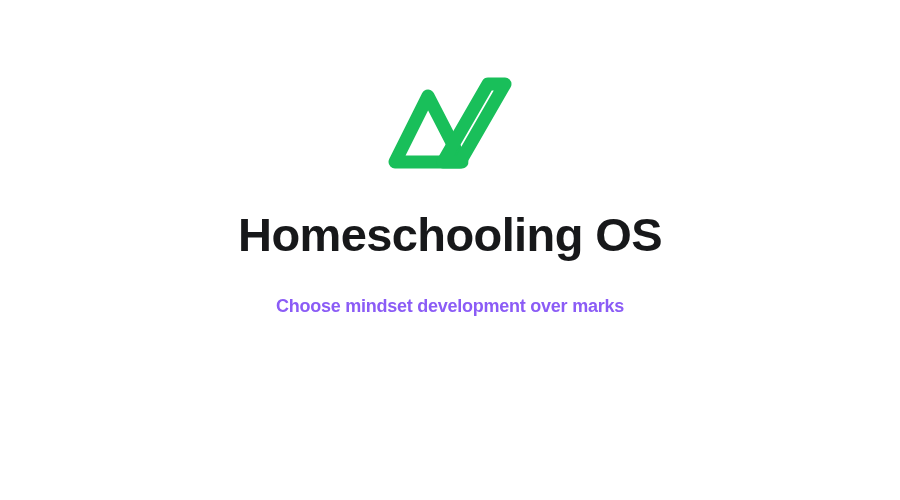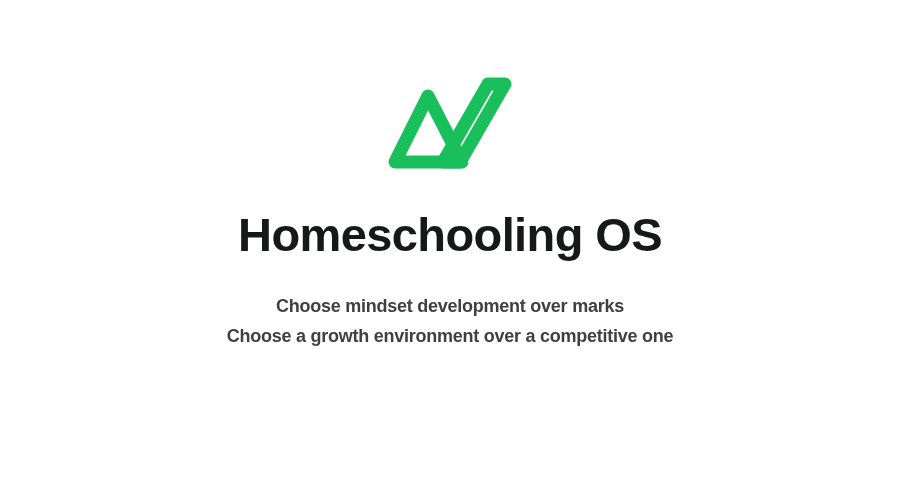--- a/index.html
+++ b/index.html
@@ -63,21 +63,21 @@
     left: 0;
     right: 0;
     top: 291px;
     text-align: center;
   }
   .tagline {
     font-size: 18px;
     line-height: 30px;
     font-weight: 700;
     letter-spacing: -0.25px;
-    color: #404040;
+    color: #8b5cf6;
     white-space: nowrap;
   }
 </style>
 </head>
 <body>
 
 <div class="slide">
 
   <div class="brand-logo">
     <svg viewBox="0 0 126 100" xmlns="http://www.w3.org/2000/svg">
@@ -87,16 +87,15 @@
 
         <path d="M 56 88 L 101 10 L 118 10 L 73 88 Z"></path>
       </g>
     </svg>
   </div>
 
   <div class="brand-title">Homeschooling OS</div>
 
   <div class="tagline-list">
     <div class="tagline">Choose mindset development over marks</div>
-    <div class="tagline">Choose a growth environment over a competitive one</div>
   </div>
 
 </div>
 
 </body></html>

